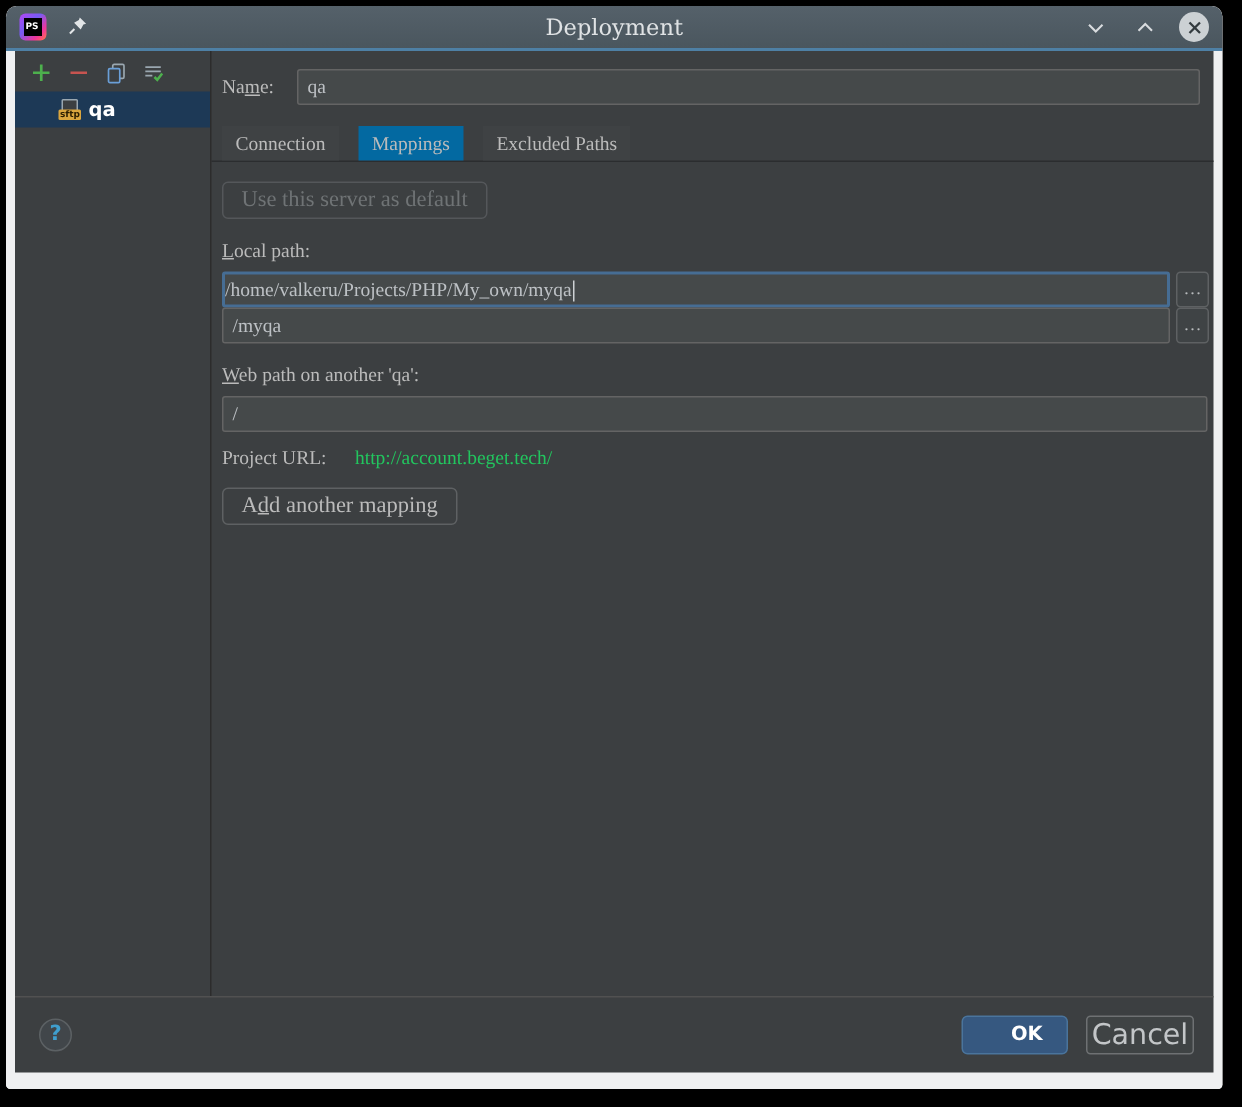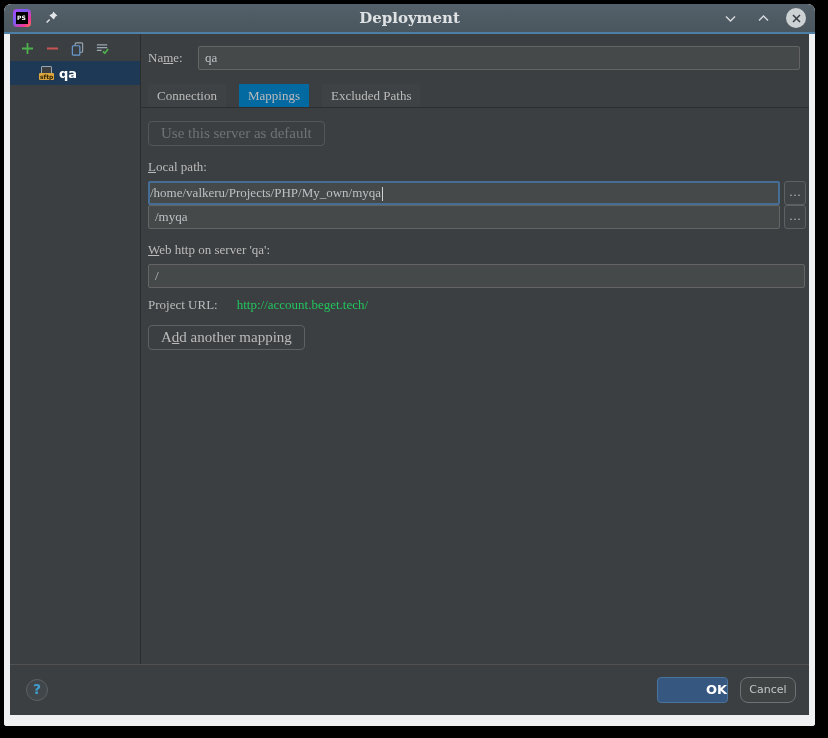--- a/index.html
+++ b/index.html
@@ -27,21 +27,21 @@
     display:flex; align-items:center; justify-content:center; flex:0 0 auto;
   }
   .ps-logo-inner {
     width:12px; height:12px; background:#000; color:#fff;
     font-size:6px; font-weight:bold; line-height:12px; text-align:left; padding-left:1px;
   }
   .pin-icon { margin-left:14px; flex:0 0 auto; }
   .window-title {
     position:absolute; left:0; right:0; text-align:center;
     font-family:"DejaVu Serif","Liberation Serif",serif;
-    font-size:15px; color:#dfe2e4; pointer-events:none;font-weight:bold;
+    font-size:15px; color:#dfe2e4; pointer-events:none;
   }
   .titlebar-controls { margin-left:auto; display:flex; align-items:center; gap:13px; z-index:2; }
   .tb-btn { width:20px; height:20px; display:flex; align-items:center; justify-content:center; }
   .close-btn { width:20px; height:20px; border-radius:50%; background:#ccd1d4;
     display:flex; align-items:center; justify-content:center; }
   
   .chrome { flex:1; padding:0 6px 11px 6px; background:#eff0f1; display:flex; min-height:0; }
   .app { flex:1; background:#3c3f41; display:flex; flex-direction:column; min-height:0; }
   .content { flex:1; display:flex; min-height:0; }
   
@@ -97,25 +97,25 @@
     display:flex; align-items:center; padding:0 13px 0 16px;
   }
   .help-btn {
     width:22px; height:22px; border-radius:50%; background:#41464a;
     border:1px solid #5c6164; color:#3f9fce; font-weight:bold; font-size:14px;
     text-align:center; line-height:19px;
   }
   .footer-spacer { flex:1; }
   .ok-btn {
     width:71px; height:26px; background:#365880; border:1px solid #4a749c;
-    border-radius:4px; color:#fff; font-weight:bold; font-size:13px; text-align:right; line-height:24px;padding-left:16px;
+    border-radius:4px; color:#fff; font-weight:bold; font-size:13px; text-align:center; line-height:24px;padding-left:16px;
   }
   .cancel-btn {
-    width:56px; height:26px; background:#3f4344; border:1px solid #6e7173;
-    border-radius:8px; color:#c3c6c8; font-size:11px; text-align:center; line-height:24px;
+    width:72px; height:26px; background:#3f4344; border:1px solid #6e7173;
+    border-radius:3px; color:#c3c6c8; font-size:19px; text-align:center; line-height:24px;
     margin-left:12px;
   }
 </style>
 </head>
 <body>
 
 <div class="window">
 
   <div class="titlebar">
     <div class="ps-logo">
@@ -209,21 +209,21 @@
           <div class="path-row">
             <div class="textfield grow focused"><span>/home/valkeru/Projects/PHP/My_own/myqa</span><span class="caret"></span></div>
             <div class="browse-btn">…</div>
           </div>
 
           <div class="path-row">
             <div class="textfield grow">/myqa</div>
             <div class="browse-btn">…</div>
           </div>
 
-          <div class="field-label"><span></span><span class="mn">W</span><span>eb http on server 'qa':</span></div>
+          <div class="field-label"><span></span><span class="mn">W</span><span>eb path on another 'qa':</span></div>
           <div class="path-row web-row">
             <div class="textfield grow">/</div>
           </div>
 
           <div class="url-row">
             <span>Project URL:</span>
             <a class="link" href="#">http://account.beget.tech/</a>
           </div>
 
           <div class="btn add-btn"><span>A</span><span class="mn">d</span><span>d another mapping</span></div>

